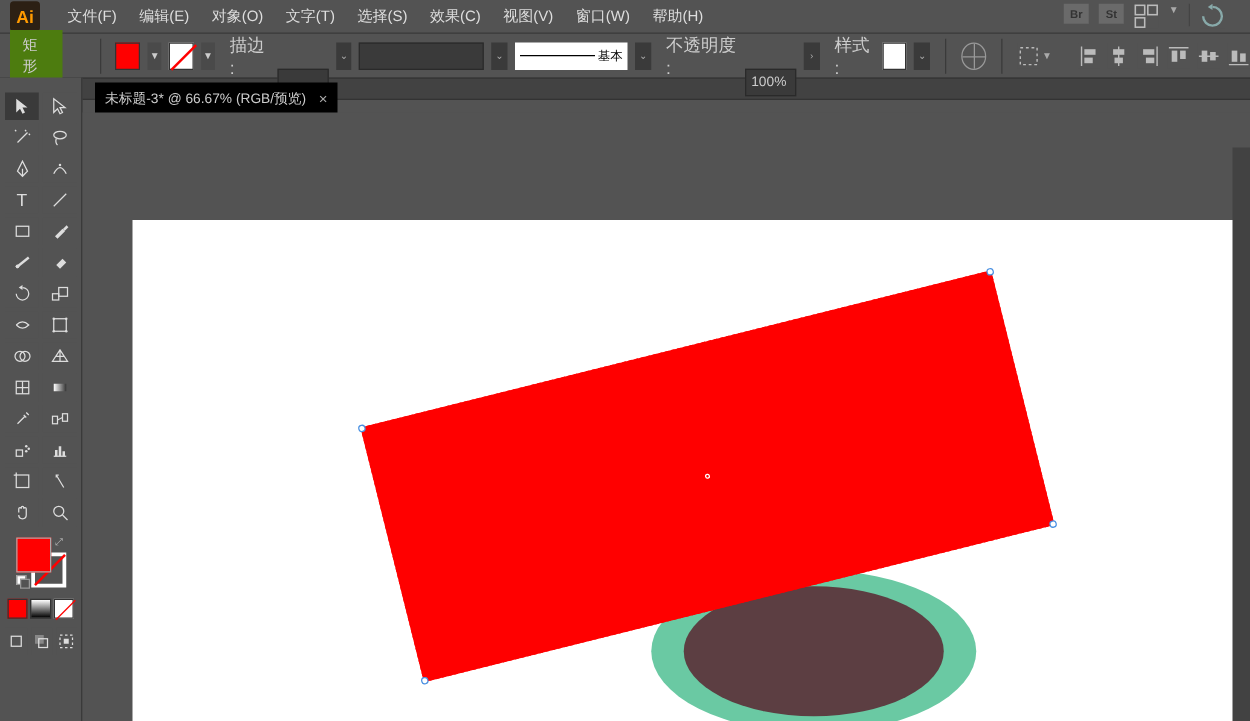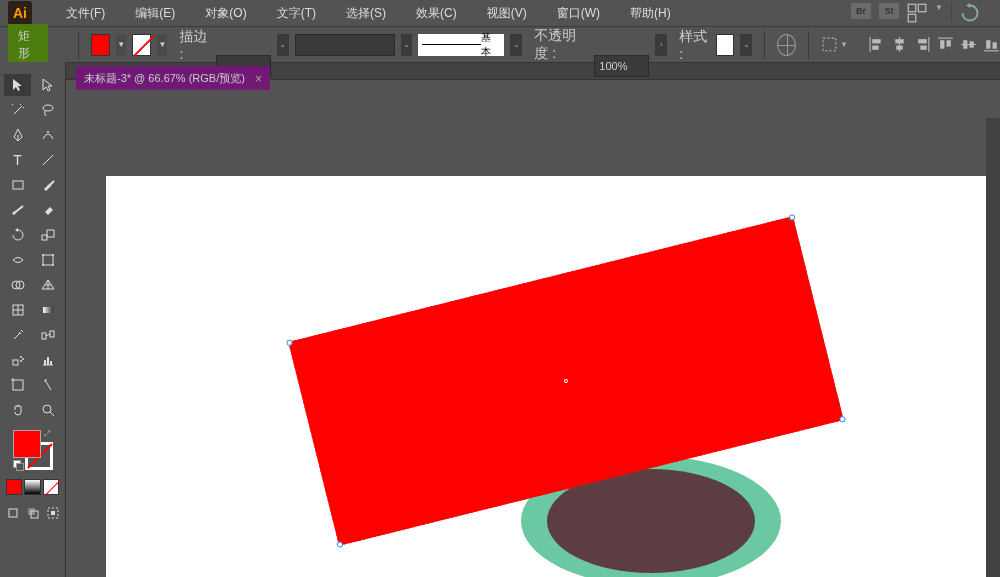--- a/index.html
+++ b/index.html
@@ -1,51 +1,51 @@
 <!DOCTYPE html>
 <html><head>
   <meta charset="utf-8">
   <style>
     * { margin: 0; padding: 0; box-sizing: border-box; font-family: "Microsoft YaHei", sans-serif; }
     body { background: #535353; color: #ccc; width: 1000px; height: 577px; overflow: hidden; font-size: 12px; }
     
-    .top-menu { height: 26px; background: #535353; display: flex; align-items: center; padding-left: 8px; gap: 14px; }
+    .top-menu { height: 26px; background: #535353; display: flex; align-items: center; padding-left: 8px; gap: 2px; }
     .ai-logo { width: 24px; height: 24px; background: #2c2014; color: #ff9a00; display: flex; align-items: center; justify-content: center; font-weight: bold; font-size: 14px; border-radius: 3px; margin-right: 12px; }
     .menu-item { padding: 4px 8px; cursor: pointer; font-size: 12px; color: #ddd; }
     .menu-right { margin-left: auto; display: flex; gap: 8px; padding-right: 20px; align-items: flex-start; }
     .badge { width: 20px; height: 16px; background: #6a6a6a; color: #333; font-size: 9px; display: flex; align-items: center; justify-content: center; font-weight: bold; }
     .separator-v { width: 1px; height: 18px; background: #444; }
     
     .options-bar { height: 36px; background: #535353; border-top: 1px solid #3a3a3a; display: flex; align-items: center; padding-left: 8px; gap: 6px; }
     .shape-label { padding: 4px 10px; background: #4d7c0f; color: #ccc; font-size: 12px; margin-right: 18px; }
     .color-swatch { width: 22px; height: 22px; border: 1px solid #333; position: relative; }
     .swatch-red { background: #ff0000; }
     .swatch-none { background: #fff; position: relative; }
     .swatch-none::after { content: ''; position: absolute; width: 2px; height: 28px; background: #ff0000; transform: rotate(45deg); top: -3px; left: 10px; }
     .dropdown-tiny { width: 12px; height: 22px; background: #4a4a4a; display: flex; align-items: center; justify-content: center; font-size: 8px; }
     .opt-label { font-size: 14px; color: #ccc; margin-left: 6px; }
     .opt-input { background: #3a3a3a; border: 1px solid #2a2a2a; color: #ccc; height: 22px; padding: 0 4px; font-size: 11px; }
-    .opt-input.w55 { width: 55px; margin-top: 43px; }
+    .opt-input.w55 { width: 41px; margin-top: 43px; }
     .opt-input.w100 { width: 100px; }
     .stroke-presets { width: 100px; height: 22px; background: #fff; display: flex; align-items: center; padding: 0 4px; color: #000; justify-content: space-between; }
     .stroke-line { width: 60px; height: 1px; background: #000; }
     .preset-label { font-size: 10px; color: #000; }
     .dropdown-after { width: 14px; height: 22px; background: #3a3a3a; display: flex; align-items: center; justify-content: center; font-size: 8px; color: #aaa; }
     .white-sq { width: 22px; height: 22px; background: #fff; border: 1px solid #333; }
     .sep2 { width: 1px; height: 28px; background: #3a3a3a; margin: 0 6px; }
     .align-btn { width: 20px; height: 20px; background: #535353; display: flex; align-items: center; justify-content: center; color: #bbb; }
     .globe-btn { width: 22px; height: 22px; border-radius: 50%; border: 1.5px solid #999; position: relative; }
     .globe-btn::before { content:''; position:absolute; left:50%; top:0; width:1px; height:100%; background:#999; }
     .globe-btn::after { content:''; position:absolute; top:50%; left:0; height:1px; width:100%; background:#999; }
     
     .dock-strip { height: 18px; background: #424242; border-top: 1px solid #333; border-bottom: 1px solid #333; }
     .dock-handle { width: 10px; height: 100%; display: flex; align-items: center; justify-content: center; font-size: 10px; color: #aaa; }
     
     .tab-bar { position: absolute; top: 66px; left: 76px; height: 24px; display: flex; align-items: stretch; }
-    .doc-tab { background: #701a75; padding: 4px 8px; color: #ccc; font-size: 11px; display: flex; align-items: flex-end; gap: 10px; }
+    .doc-tab { background: #000000; padding: 4px 8px; color: #ccc; font-size: 11px; display: flex; align-items: flex-end; gap: 10px; }
     .tab-close { font-size: 12px; color: #aaa; cursor: pointer; }
     
     .main-area { position: absolute; top: 62px; left: 0; right: 0; bottom: 0; display: flex; }
     .toolbar { width: 66px; background: #535353; border-right: 1px solid #333; display: flex; flex-direction: column; padding: 4px; gap: 3px; padding-top: 12px; }
     .tool-row { display: flex; gap: 3px; }
     .tool-btn { width: 27px; height: 22px; background: #535353; display: flex; align-items: center; justify-content: center; color: #ddd; cursor: pointer; font-size: 14px; position: relative; }
     .tool-btn.active { background: #3a3a3a; }
     .tool-btn svg { width: 16px; height: 16px; }
     
     .fill-stroke { width: 40px; height: 40px; position: relative; margin: 6px auto 4px; }

